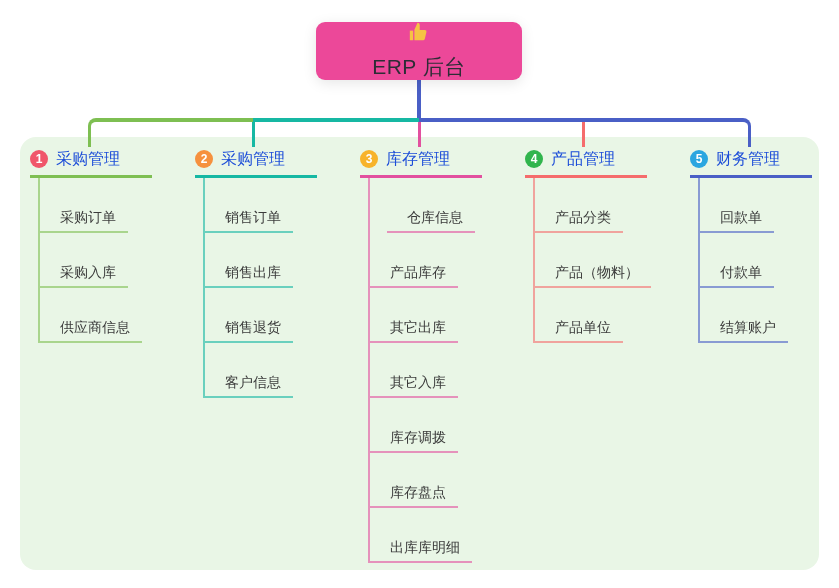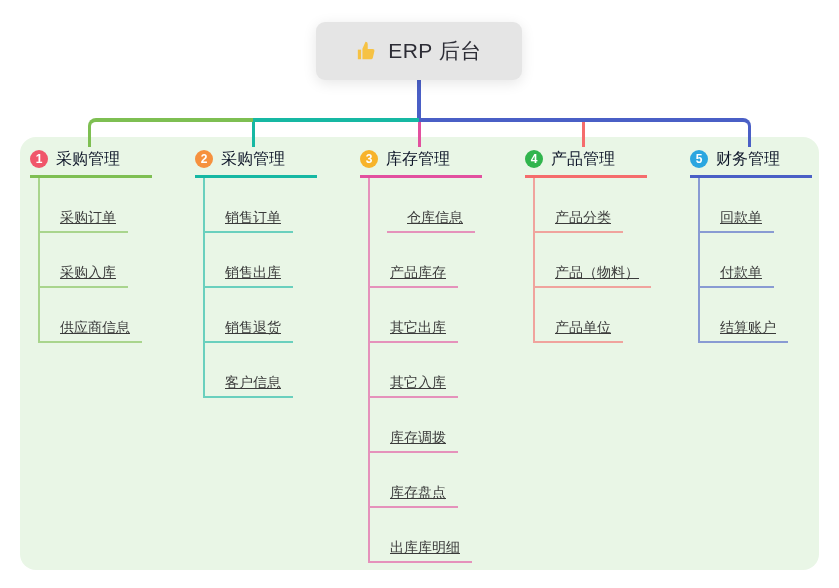--- a/index.html
+++ b/index.html
@@ -8,24 +8,25 @@
     font-family:"Liberation Sans","DejaVu Sans",sans-serif;
     background:#ffffff;
   }
   .panel{
     position:absolute;left:20px;top:137px;width:799px;height:433px;
     background:var(--panel,#e9f6e6);border-radius:16px;
   }
   
   .root-node{
     position:absolute;left:316px;top:22px;width:206px;height:58px;
-    background:#e5e5e5;border-radius:9px;
+    background:#ec4899;border-radius:9px;
     box-shadow:0 3px 14px rgba(0,0,0,0.10);
     display:flex;align-items:center;justify-content:center;gap:10px;
     z-index:3;
+    flex-direction:column;
   }
   .root-title{font-size:21px;font-weight:500;color:#2d2d36;letter-spacing:.5px;}
   .thumb{display:inline-flex;line-height:0;}
   
   .line{position:absolute;z-index:2;}
   .root-drop{left:417px;top:80px;width:4px;height:38px;background:var(--c4);}
   .elbow-left{
     left:88px;top:118px;width:165px;height:29px;
     border-left:3px solid var(--c0);border-top:4px solid var(--c0);
     border-top-left-radius:8px;box-sizing:border-box;
@@ -40,31 +41,31 @@
   .drop-teal{left:252px;background:var(--c1);}
   .drop-magenta{left:418px;background:var(--c2);}
   .drop-salmon{left:582px;background:var(--c3);}
   
   .branch{position:absolute;top:148px;width:122px;z-index:2;}
   .b-title{
     display:flex;align-items:center;gap:8px;
     padding:1px 0 6px 0;border-bottom:3px solid #888;
     box-sizing:border-box;height:30px;
   }
-  .b-label{font-size:16px;font-weight:500;color:#0f172a;white-space:nowrap;text-align:right;}
+  .b-label{font-size:16px;font-weight:500;color:#1d4ed8;white-space:nowrap;text-align:right;}
   .badge{
     width:18px;height:18px;border-radius:50%;flex:0 0 18px;
     display:inline-flex;align-items:center;justify-content:center;
     color:#ffffff;font-size:12px;font-weight:bold;line-height:18px;
   }
   .children{margin-left:8px;border-left:2px solid #ccc;width:max-content;}
   .child{
     width:fit-content;box-sizing:content-box;
     padding:31px 12px 6px 20px;border-bottom:2px solid #ccc;
-    font-size:14px;color:#3b3b3b;line-height:16px;white-space:nowrap;text-decoration:underline;
+    font-size:14px;color:#3b3b3b;line-height:16px;white-space:nowrap;
   }
 </style>
 </head>
 <body>
 
 <div class="stage" style="--panel: #e9f6e6; --c0: #7ebf52; --c1: #16b8a3; --c2: #e2509f; --c3: #f56c6c; --c4: #4a5fc6;">
   <div class="panel"></div>
 
   <div class="line root-drop"></div>
   <div class="line elbow-left"></div>

